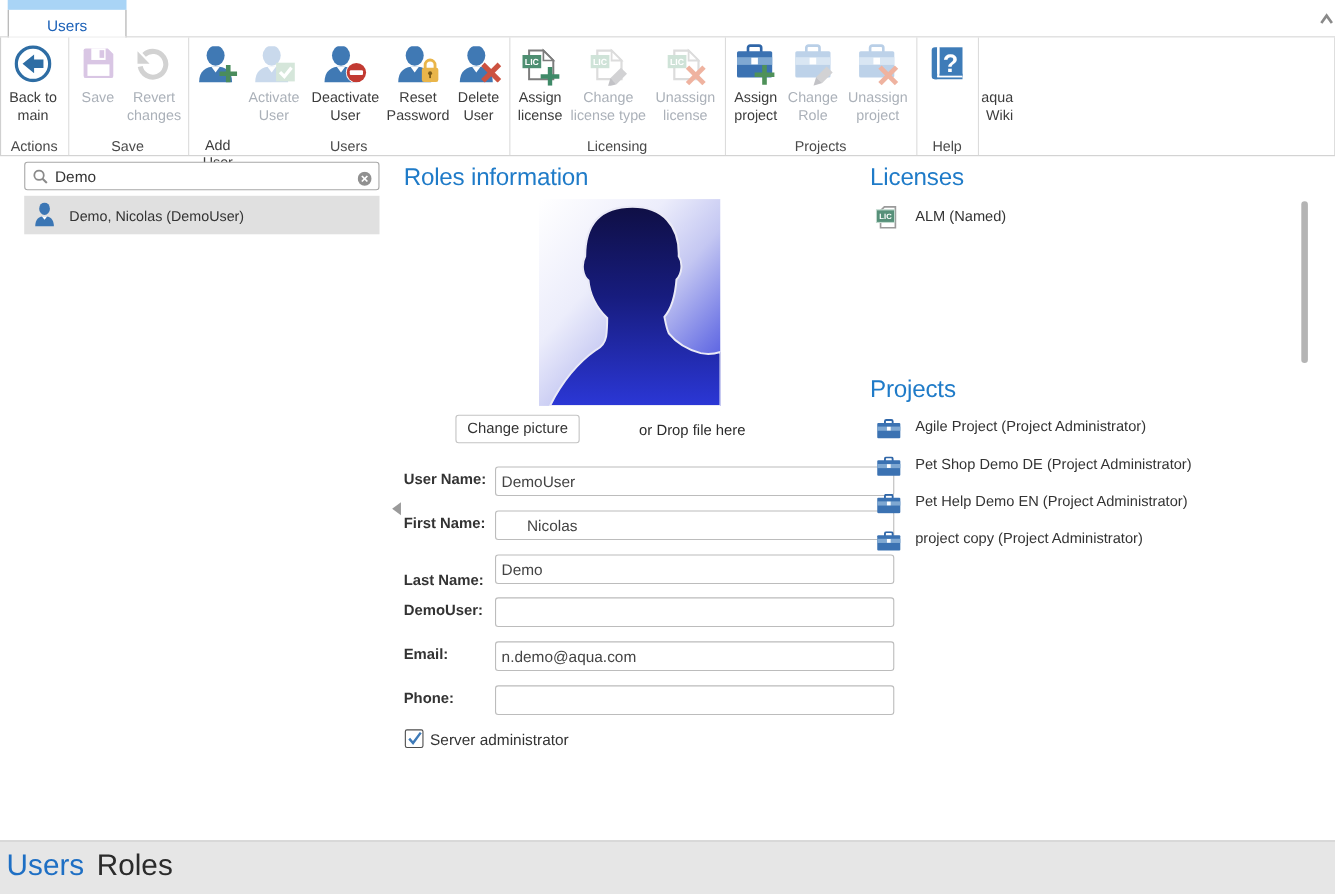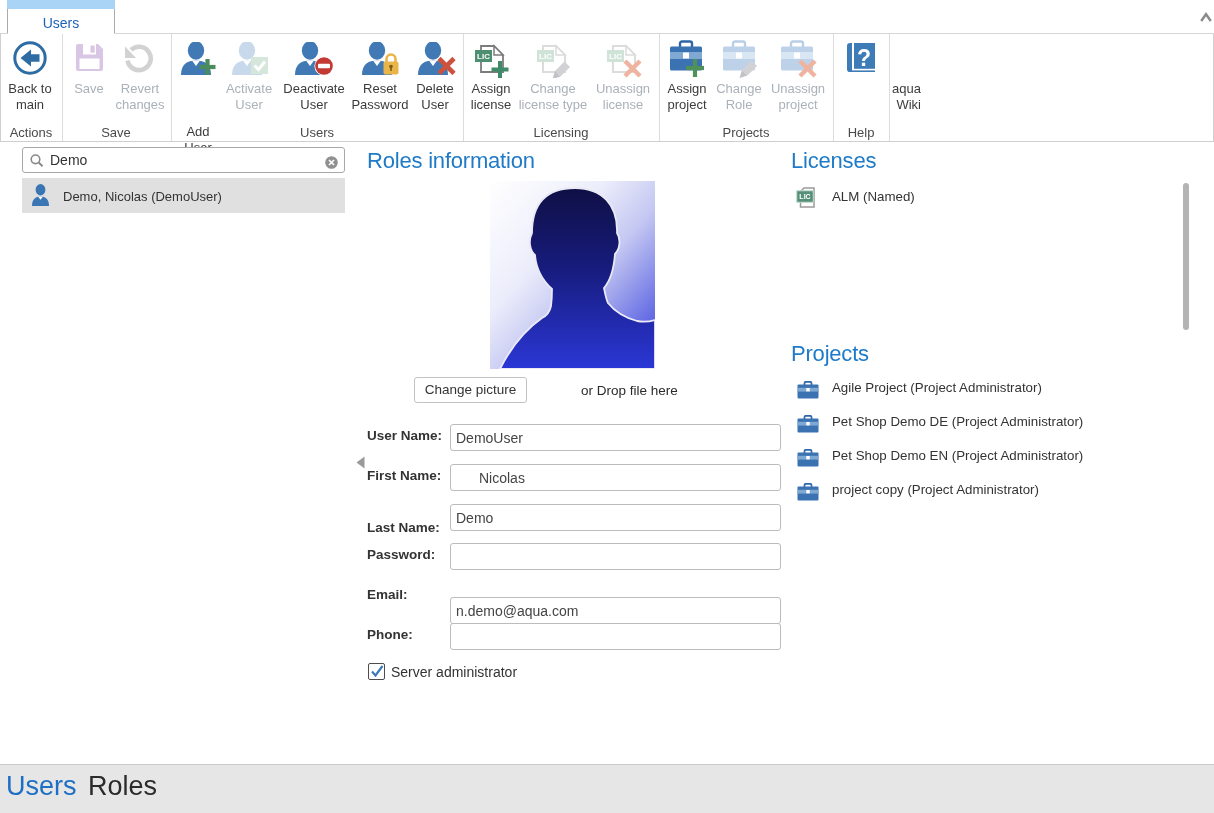--- a/index.html
+++ b/index.html
@@ -6,21 +6,21 @@
   body{width:1214px;height:813px;position:relative;overflow:hidden;
        font-family:"Liberation Sans",sans-serif;}
   .abs{position:absolute;}
   .rlbl{position:absolute;top:81px;width:120px;text-align:center;
         font-size:13px;line-height:15.8px;color:#3c3c3c;}
   .dis{color:#abb1b9;}
   .gcap{position:absolute;top:124.5px;font-size:13px;color:#4a4a4a;text-align:center;width:140px;}
   .sep{position:absolute;top:34px;width:1px;height:107px;background:#dcdcdc;}
   .hdg{position:absolute;font-size:22px;color:#1f7bc8;letter-spacing:-0.2px;}
   .flabel{position:absolute;font-size:13.5px;font-weight:bold;color:#333;}
-  .finput{position:absolute;left:450px;width:331px;height:27px;box-sizing:border-box;
+  .finput{position:absolute;left:450px;width:363px;height:27px;box-sizing:border-box;
           border:1px solid #bcbcbc;border-radius:3px;background:#fff;
           font-size:14px;color:#444;line-height:25px;padding-left:5px;}
   .lrow{position:absolute;font-size:13.3px;color:#333;}
 </style>
 </head>
 <body>
 
 <div class="abs" style="left:7px;top:0;width:108px;height:9px;background:#a9d4f6;"></div>
 <div class="abs" style="left:7px;top:9px;width:108px;height:25px;background:#fff;
      border-left:1px solid #ababab;border-right:1px solid #ababab;box-sizing:border-box;"></div>
@@ -260,24 +260,24 @@
      border:1px solid #c3c3c3;border-radius:3px;background:#fff;
      font-size:13.5px;color:#333;text-align:center;line-height:24px;">Change picture</div>
 <div class="abs" style="left:581px;top:383px;font-size:13.5px;color:#2b2b2b;">or Drop file here</div>
 
 <div class="flabel" style="left:367px;top:428px;">User Name:</div>
 <input class="finput" style="top: 424px;" value="DemoUser">
 <div class="flabel" style="left:367px;top:468px;">First Name:</div>
 <input class="finput" style="top: 464px; padding-left: 28px;" value="Nicolas">
 <div class="flabel" style="left:367px;top:480px;margin-top:40px;">Last Name:</div>
 <input class="finput" style="top: 504px;" value="Demo">
-<div class="flabel" style="left:367px;top:547px;">Password:</div>
+<div class="flabel" style="left:367px;top:547px;">DemoUser:</div>
 <input class="finput" style="top: 543px;" value="">
 <div class="flabel" style="left:367px;top:587px;">Email:</div>
-<input class="finput" style="top: 583px; margin-top: 14px;" value="n.demo@aqua.com">
+<input class="finput" style="top: 583px;" value="n.demo@aqua.com">
 <div class="flabel" style="left:367px;top:627px;">Phone:</div>
 <input class="finput" style="top: 623px;" value="">
 
 <div class="abs" style="left:368px;top:663px;width:17px;height:17px;box-sizing:border-box;
      border:1.5px solid #4d4d4d;border-radius:2px;background:#fff;"></div>
 <svg class="abs" style="left:370px;top:665px;" width="14" height="13" viewBox="0 0 14 13">
   <path d="M2 6.5 L5.5 10.5 L12.5 1" fill="none" stroke="#3e7ab8" stroke-width="2.2"></path>
 </svg>
 <div class="abs" style="left:391px;top:663.5px;font-size:14px;color:#333;">Server administrator</div>
 
@@ -307,21 +307,21 @@
   <rect x="9.3" y="7" width="3.4" height="3.4" fill="#fff"></rect>
 </svg>
 <div class="lrow" style="left:832px;top:414px;">Pet Shop Demo DE (Project Administrator)</div>
 
 <svg class="abs" style="left:797px;top:449px;" width="22" height="18" viewBox="0 0 22 18">
   <rect x="7.5" y="0.8" width="7" height="5" rx="1.2" fill="none" stroke="#2f66a8" stroke-width="1.7"></rect>
   <rect x="0.5" y="3.5" width="21" height="14" rx="1" fill="#3b72b2"></rect>
   <rect x="0.5" y="6.8" width="21" height="3.8" fill="#7fa8d2"></rect>
   <rect x="9.3" y="7" width="3.4" height="3.4" fill="#fff"></rect>
 </svg>
-<div class="lrow" style="left:832px;top:448px;">Pet Shop Demo EN (Project Administrator)</div>
+<div class="lrow" style="left:832px;top:448px;">Pet Help Demo EN (Project Administrator)</div>
 
 <svg class="abs" style="left:797px;top:483px;" width="22" height="18" viewBox="0 0 22 18">
   <rect x="7.5" y="0.8" width="7" height="5" rx="1.2" fill="none" stroke="#2f66a8" stroke-width="1.7"></rect>
   <rect x="0.5" y="3.5" width="21" height="14" rx="1" fill="#3b72b2"></rect>
   <rect x="0.5" y="6.8" width="21" height="3.8" fill="#7fa8d2"></rect>
   <rect x="9.3" y="7" width="3.4" height="3.4" fill="#fff"></rect>
 </svg>
 <div class="lrow" style="left:832px;top:482px;">project copy (Project Administrator)</div>
 
 <div class="abs" style="left:0;top:764px;width:1214px;height:49px;background:#e6e6e6;border-top:1px solid #cacaca;box-sizing:border-box;"></div>

